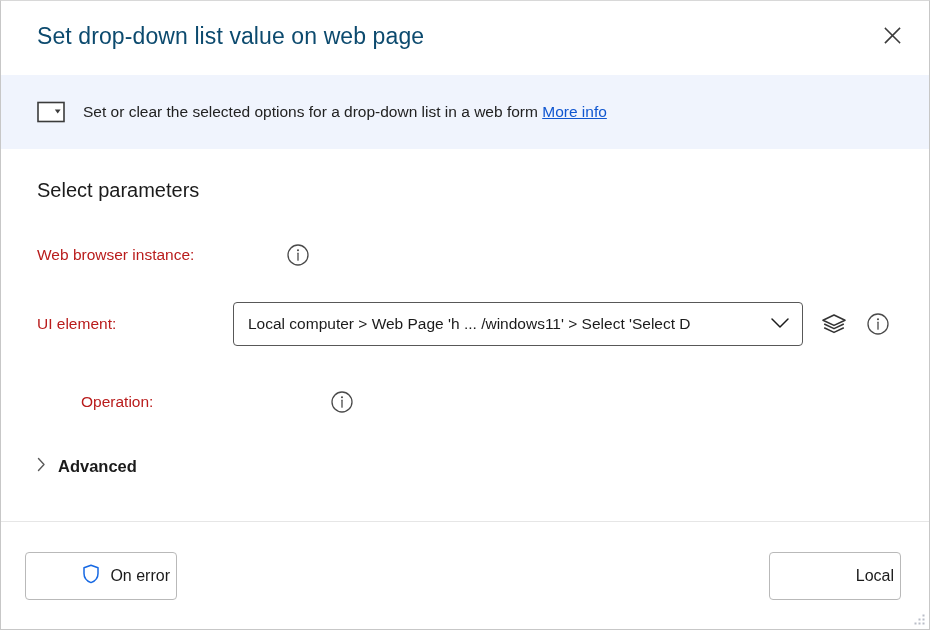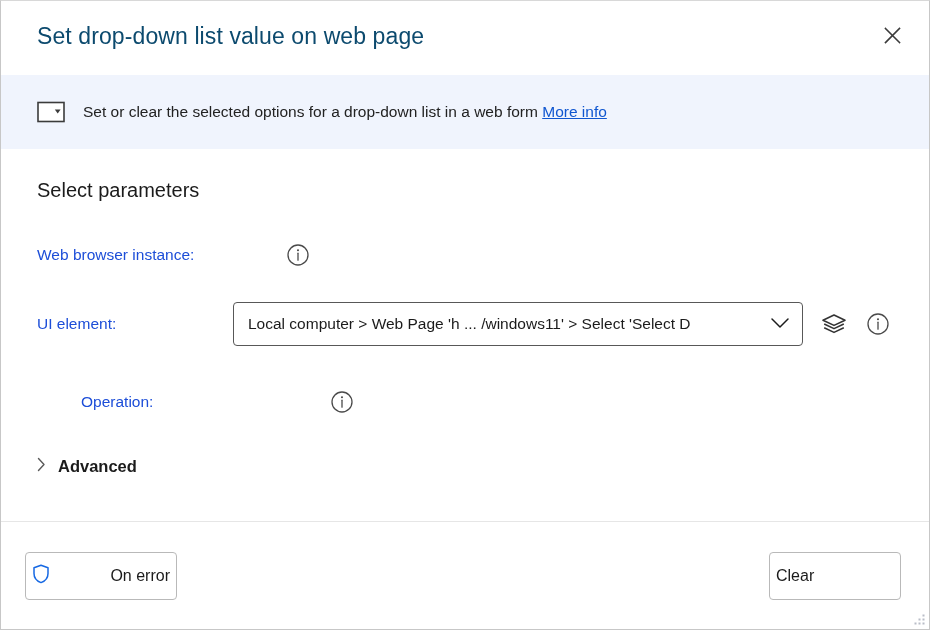--- a/index.html
+++ b/index.html
@@ -116,21 +116,21 @@
     align-items: center;
   }
   .row-1 { top: 84px; }
   .row-2 { top: 153px; }
   .row-3 { top: 231px; margin-left: 44px; }
 
   .field-label {
     width: 196px;
     flex: 0 0 196px;
     font-size: 15.5px;
-    color: #1d4ed8;
+    color: #b91c1c;
     text-align: left;
     white-space: nowrap;
   }
 
   .combo {
     position: relative;
     box-sizing: border-box;
     height: 44px;
     border: 1px solid #585858;
     border-radius: 4px;
@@ -206,21 +206,21 @@
     box-sizing: border-box;
   }
   .btn {
     box-sizing: border-box;
     border-radius: 4px;
     font-size: 16px;
     font-family: "Liberation Sans", sans-serif;
     cursor: pointer;
     display: flex;
     align-items: center;
-    justify-content: space-between;
+    justify-content: flex-end;
   }
   .btn-onerror {
     height: 48px;
     width: 152px;
     border: 1px solid #b9b9b9;
     background: #ffffff;
     color: #1b1b1b;
     gap: 10px;
   }
   .spacer { flex: 1 1 auto; }
@@ -352,21 +352,21 @@
       <span>
         <svg width="18" height="20" viewBox="0 0 18 20">
           <path d="M9 1.3 L16 3.8 V9.4 C16 14 12.6 17.2 9 18.6 C5.4 17.2 2 14 2 9.4 V3.8 Z" fill="none" stroke="#1668e3" stroke-width="1.5" stroke-linejoin="round"></path>
         </svg>
       </span>
       <span>On error</span>
     </button>
 
     <div class="spacer"></div>
 
-    <button class="btn btn-cancel">Clear</button>
+    <button class="btn btn-cancel">Local</button>
 
     <span class="grip">
       <svg width="14" height="14" viewBox="0 0 14 14">
         <g fill="#b9bdc7">
           <rect x="10.5" y="2.5" width="2" height="2"></rect>
           <rect x="10.5" y="6.5" width="2" height="2"></rect>
             <rect x="6.5" y="6.5" width="2" height="2"></rect>
           <rect x="10.5" y="10.5" width="2" height="2"></rect>
             <rect x="6.5" y="10.5" width="2" height="2"></rect>
             <rect x="2.5" y="10.5" width="2" height="2"></rect>

